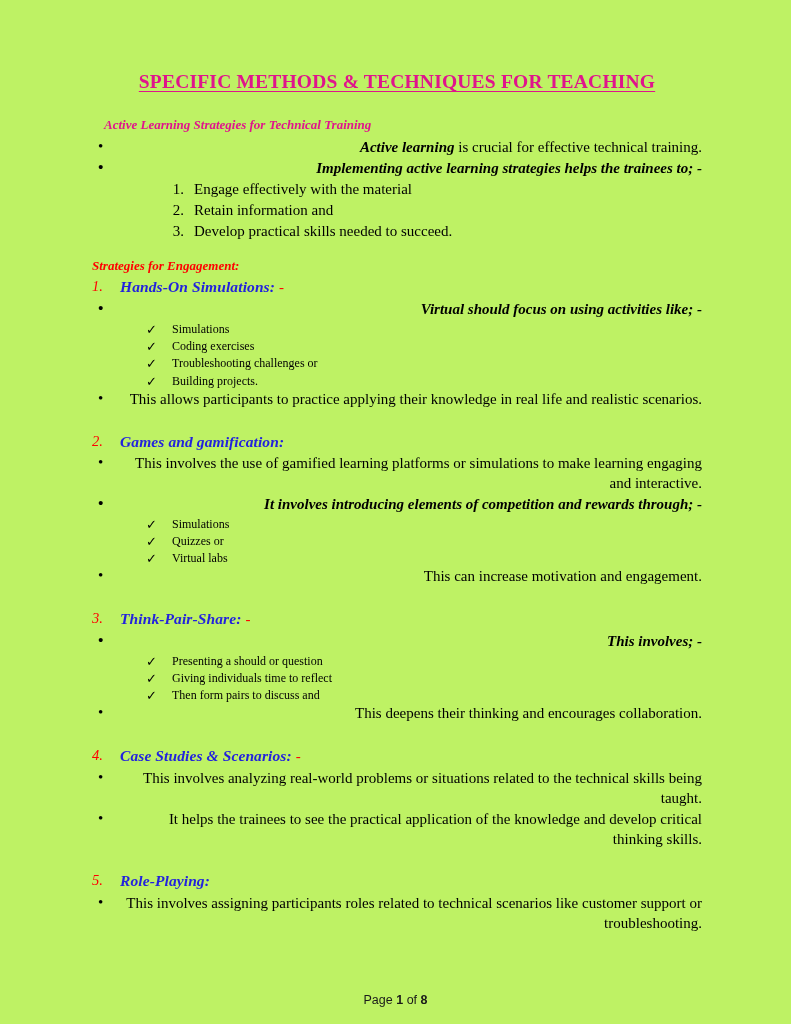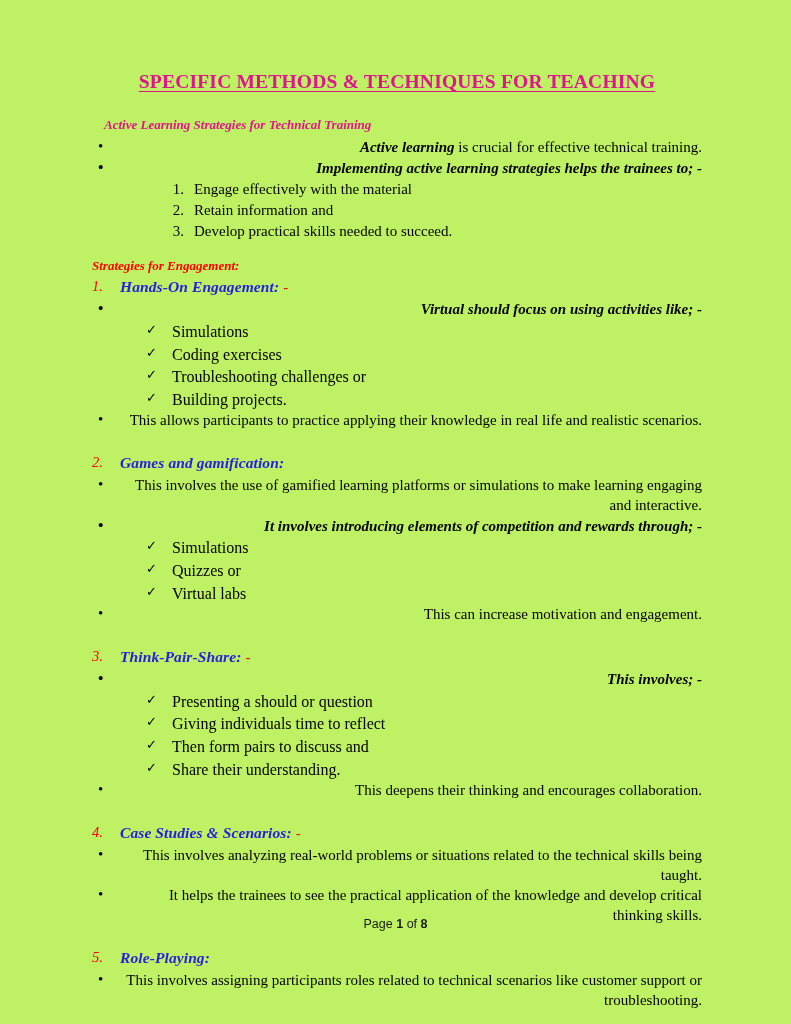--- a/index.html
+++ b/index.html
@@ -104,21 +104,21 @@
     top: 0;
     width: 22px;
     text-align: right;
     font-size: 15px;
   }
 
   li.check {
     position: relative;
     padding-left: 36px;
     margin: 0 0 1px 44px;
-    font-size: 16px;
+    font-size: 12px;
     line-height: 1.35;
   }
   li.check::before {
     content: "\2713";
     position: absolute;
     left: 10px;
     top: 0px;
     font-size: 13px;
     color: #000;
   }
@@ -157,21 +157,21 @@
     font-weight: normal;
   }
   .gap-md { height: 14px; }
   .gap-lg { height: 20px; }
 
   
   .footer {
     position: absolute;
     left: 0;
     right: 0;
-    top: 917px;
+    top: 993px;
     text-align: center;
     font-family: "Liberation Sans", "DejaVu Sans", sans-serif;
     font-size: 12.5px;
     color: #1a1a1a;
   }
   .footer .pg-num { font-weight: bold; }
 </style>
 </head>
 <body>
 
@@ -207,21 +207,21 @@
       </li>
     </ol>
 
     <div class="gap-md"></div>
 
     <h3 class="red-heading">Strategies for Engagement:</h3>
 
     <div class="strategy">
       <div class="strategy-head">
         <span class="snum">1.</span>
-        <span class="stitle">Hands-On Engagement:</span>
+        <span class="stitle">Hands-On Simulations:</span>
         <span class="sdash">-</span>
       </div>
       <ul class="bullets">
         <li class="bullet italic">
           <span>Virtual should focus on using activities like; -</span>
         </li>
       </ul>
       <ul class="checks">
         <li class="check"><span>Simulations</span></li>
         <li class="check"><span>Coding exercises</span></li>
@@ -273,21 +273,20 @@
       </div>
       <ul class="bullets">
         <li class="bullet italic">
           <span>This involves; -</span>
         </li>
       </ul>
       <ul class="checks">
         <li class="check"><span>Presenting a should or question</span></li>
         <li class="check"><span>Giving individuals time to reflect</span></li>
         <li class="check"><span>Then form pairs to discuss and</span></li>
-        <li class="check"><span>Share their understanding.</span></li>
       </ul>
       <ul class="bullets">
         <li class="bullet">
           <span>This deepens their thinking and encourages collaboration.</span>
         </li>
       </ul>
     </div>
 
     <div class="gap-lg"></div>
 

